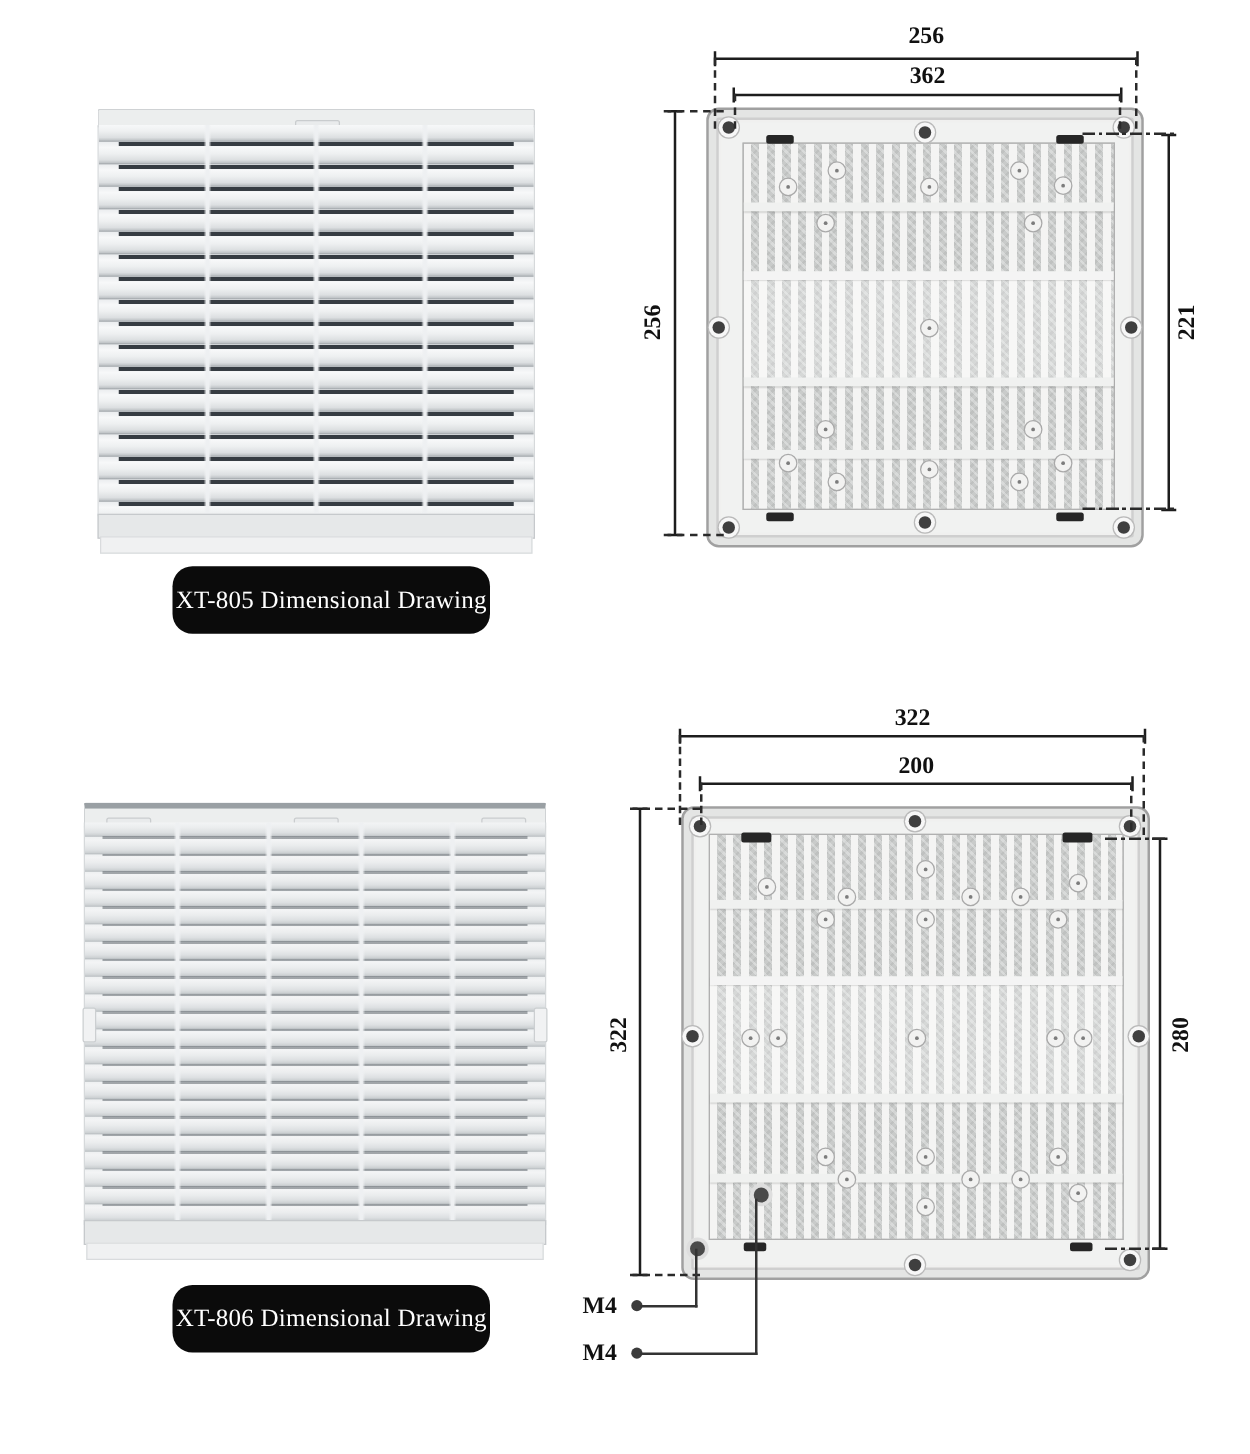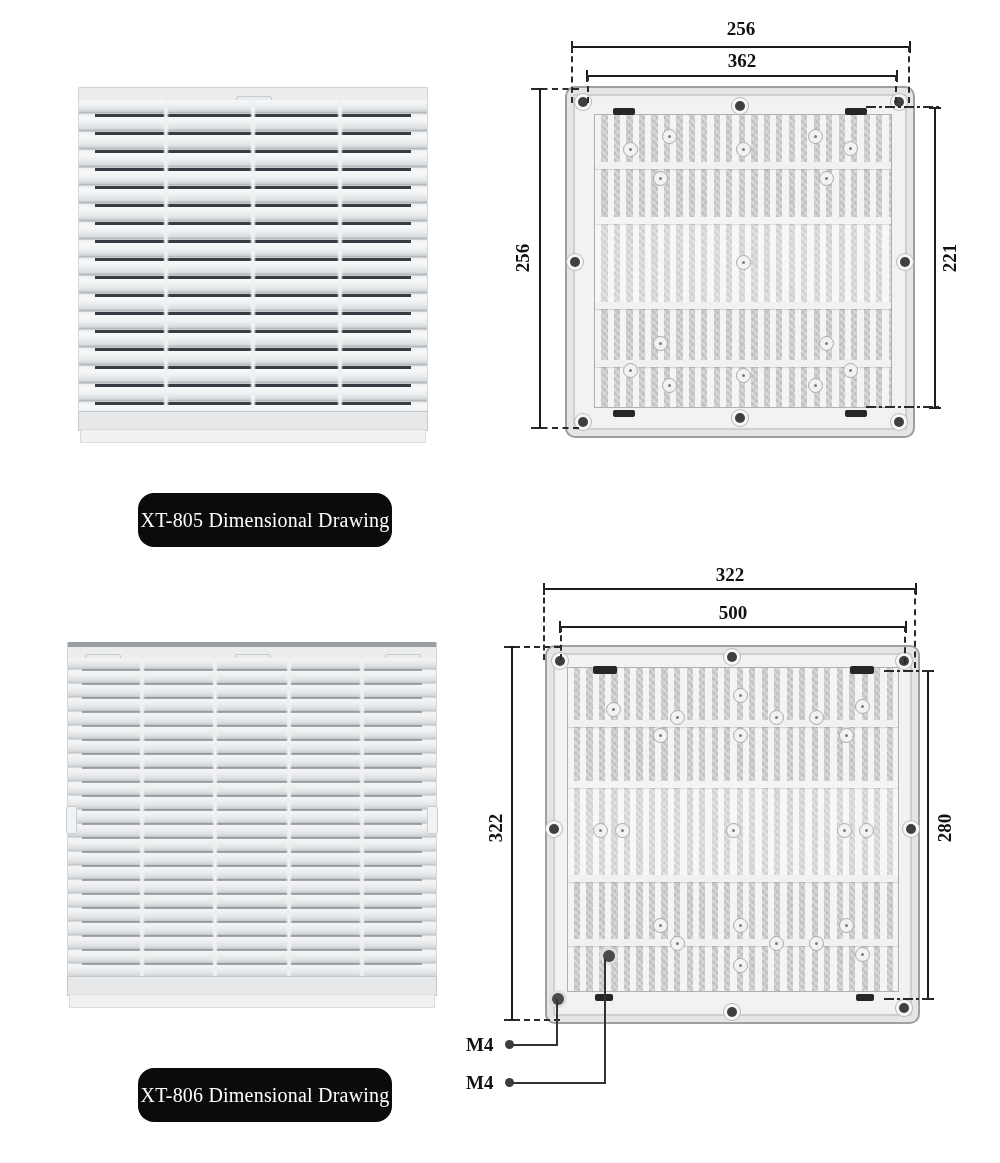--- a/index.html
+++ b/index.html
@@ -54,21 +54,21 @@
   .dimv::before{top:-1px;} .dimv::after{bottom:-1px;}
   .extv{position:absolute;width:0;border-left:2px dashed #2a2a2a;}
   .exth{position:absolute;height:0;border-top:2px dashed #2a2a2a;}
   .dashdot{position:absolute;height:2px;
     background:repeating-linear-gradient(90deg,#2a2a2a 0 10px,transparent 10px 13px,#2a2a2a 13px 16px,transparent 16px 19px);}
   .dim-num{position:absolute;font-weight:bold;font-size:19px;color:#111;text-align:center;height:22px;line-height:22px;width:60px;}
   .vnum{transform:rotate(-90deg);}
 
   
   .caption{position:absolute;background:#0b0b0b;border-radius:16px;color:#fff;
-           display:flex;align-items:center;justify-content:center;font-size:20px;letter-spacing:.2px;margin-top:40px;}
+           display:flex;align-items:center;justify-content:center;font-size:20px;letter-spacing:.2px;}
   .m4txt{position:absolute;font-weight:bold;font-size:19px;color:#111;}
   .ldot{position:absolute;width:9px;height:9px;border-radius:50%;background:#3c3c3c;}
   .leadh{position:absolute;height:2px;background:#333;}
   .leadv{position:absolute;width:2px;background:#333;}
 </style>
 </head>
 <body>
 
 <div id="canvas">
 
@@ -210,21 +210,21 @@
         <div class="clip" style="left: 309px; top: 347px; width: 18px; height: 7px;"></div>
         <div class="holedark" style="left: 5px; top: 346px;"></div>
         <div class="holedark" style="left: 56px; top: 303px;"></div>
       </div>
 
     <div class="dim-num" style="left:700px;top:564px;">322</div>
     <div class="dimh" style="left:544px;top:588px;width:372px;"></div>
     <div class="extv" style="left:543px;top:588px;height:72px;"></div>
     <div class="extv" style="left:914px;top:588px;height:80px;"></div>
 
-    <div class="dim-num" style="left:703px;top:602px;">500</div>
+    <div class="dim-num" style="left:703px;top:602px;">200</div>
     <div class="dimh" style="left:560px;top:626px;width:346px;"></div>
     <div class="extv" style="left:560px;top:626px;height:34px;"></div>
     <div class="extv" style="left:904px;top:626px;height:38px;"></div>
 
     <div class="dim-num vnum" style="left:466px;top:817px;">322</div>
     <div class="dimv" style="left:511px;top:647px;height:373px;"></div>
     <div class="exth" style="left:504px;top:646px;width:56px;"></div>
     <div class="exth" style="left:504px;top:1019px;width:56px;"></div>
 
     <div class="dim-num vnum" style="left:915px;top:817px;">280</div>

